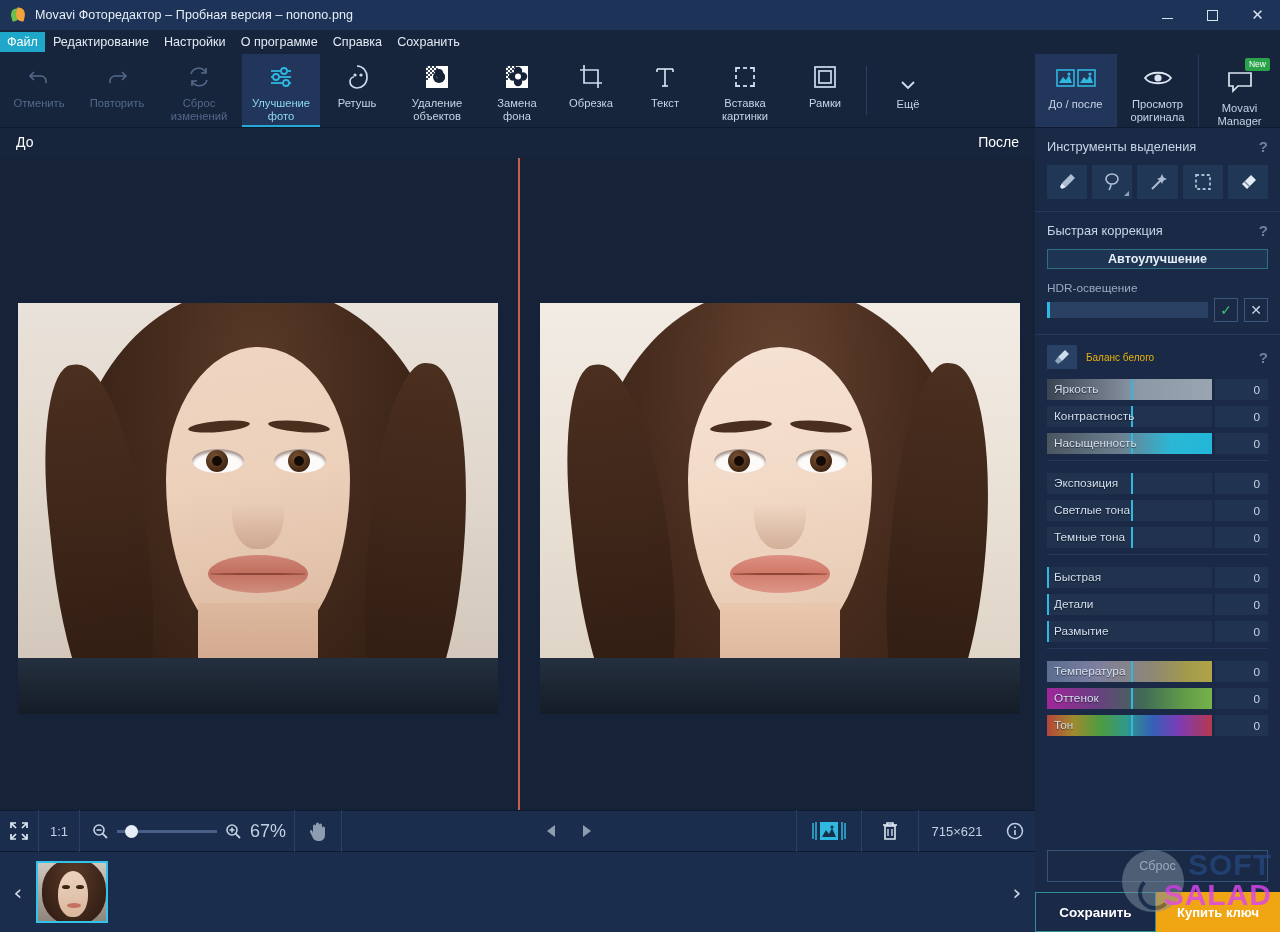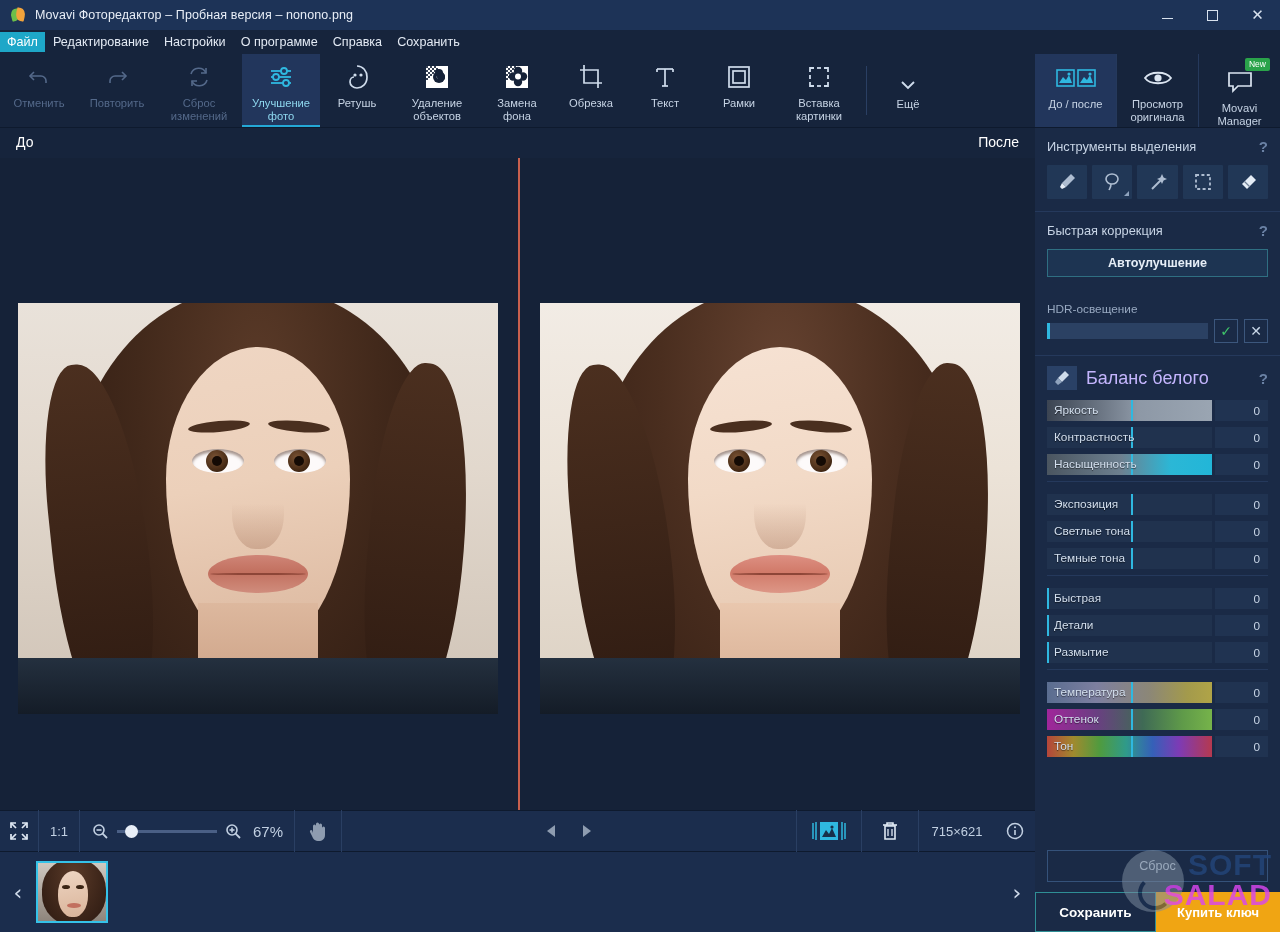--- a/index.html
+++ b/index.html
@@ -176,21 +176,21 @@
   
   .bottombar {
     position:absolute; left:0; top:810px; width:1035px; height:42px;
     background:#1b2d4d; display:flex; align-items:center;
     border-top:1px solid #0e1a2e; border-bottom:1px solid #0e1a2e;
   }
   .bb-cell { height:42px; display:flex; align-items:center; justify-content:center; color:#c2d0e2; }
   .bb-sep { width:1px; height:42px; background:#2a3f63; }
   .zoom-slider { width:100px; height:3px; background:#4a5f85; position:relative; margin:0 8px; }
   .zoom-knob { position:absolute; left:8px; top:-5px; width:13px; height:13px; border-radius:50%; background:#e8eef7; }
-  .zoom-val { font-size:15px; width:52px; text-align:left; }
+  .zoom-val { font-size:18px; width:52px; text-align:left; }
 
   
   .filmstrip {
     position:absolute; left:0; top:852px; width:1035px; height:80px;
     background:#1b2d4d; display:flex; align-items:center;
   }
   .fs-arrow {
     width:36px; height:80px; display:flex; align-items:center; justify-content:center;
     color:#cfdaea; font-size:22px; font-family:"DejaVu Sans", sans-serif;
   }
@@ -226,43 +226,43 @@
   .seltool {
     width:41px; height:34px; background:#213css; background:#213756;
     display:flex; align-items:center; justify-content:center; position:relative;
     border-radius:1px;
   }
   .seltool .corner {
     position:absolute; right:3px; bottom:3px; width:0;height:0;
     border-left:5px solid transparent; border-bottom:5px solid #8fa3bd;
   }
   .autobtn {
-    width:100%; height:28px; border:1px solid #2f6f82; background:#1d3452;
+    width:100%; height:20px; border:1px solid #2f6f82; background:#1d3452;
     color:#e6eef7; font-size:12.6px; font-weight:bold;
-    display:flex; align-items:center; justify-content:center; margin-bottom:25px;
+    display:flex; align-items:center; justify-content:center; margin-bottom:12px;
   }
   .hdr-label { color:#98a9c1; font-size:11.8px; margin-bottom:3px; }
   .hdr-row { display:flex; align-items:center; gap:6px; }
   .hdr-track {
     flex:1; height:16px; background:#2b4163; position:relative;
   }
   .hdr-track .hk { position:absolute; left:0; top:0; width:3px; height:16px; background:#2fb8e0; }
   .ok-btn, .x-btn {
     width:24px; height:24px; border:1px solid #3c577d; display:flex;
     align-items:center; justify-content:center; font-size:14px;
     font-family:"DejaVu Sans", sans-serif;
   }
   .ok-btn { color:#3fc46a; } .x-btn { color:#c9d7e8; }
 
   .wb-head { display:flex; align-items:center; gap:9px; margin-bottom:10px; }
   .wb-pick {
     width:30px; height:24px; background:#2a4166; display:flex;
     align-items:center; justify-content:center;
   }
-  .wb-title { color:#c4b5fd; font-size:18px; flex:1; }
+  .wb-title { color:#eab308; font-size:10px; flex:1; }
 
   .slider-row { display:flex; align-items:center; margin-bottom:6px; }
   .sl-track {
     width:168px; height:21px; position:relative; background:#203351; overflow:hidden;
   }
   .sl-fill { position:absolute; inset:0; }
   .sl-name {
     position:absolute; left:7px; top:3px; color:#d3dfee; font-size:11.8px; z-index:3;
     text-shadow:0 1px 1px rgba(0,0,0,0.55); line-height:15px;
   }
@@ -480,46 +480,46 @@
           <line x1="6" y1="6" x2="22" y2="6" stroke="#cfdcec" stroke-width="1.7"></line>
           <line x1="14" y1="6" x2="14" y2="23" stroke="#cfdcec" stroke-width="1.7"></line>
           <line x1="6" y1="6" x2="6" y2="9" stroke="#cfdcec" stroke-width="1.7"></line>
           <line x1="22" y1="6" x2="22" y2="9" stroke="#cfdcec" stroke-width="1.7"></line>
           <line x1="11" y1="23" x2="17" y2="23" stroke="#cfdcec" stroke-width="1.7"></line>
         </svg>
       </div>
       <div class="tool-label">Текст</div>
     </div>
 
-    <div class="tool w74">
-      <div class="tool-ico">
-        <svg width="28" height="28" viewBox="0 0 28 28">
-          <rect x="4" y="4" width="20" height="20" fill="none" stroke="#cfdcec" stroke-width="1.7"></rect>
-          <rect x="8" y="8" width="12" height="12" fill="none" stroke="#cfdcec" stroke-width="1.7"></rect>
-        </svg>
-      </div>
-      <div class="tool-label">Рамки</div>
-    </div>
-
     <div class="tool w86">
       <div class="tool-ico">
         <svg width="28" height="28" viewBox="0 0 28 28">
           <g fill="none" stroke="#cfdcec" stroke-width="1.8">
             <path d="M5 9 V5 H9"></path>
               <path d="M19 5 H23 V9"></path>
             <path d="M23 19 V23 H19"></path>
               <path d="M9 23 H5 V19"></path>
             <line x1="12" y1="5" x2="16" y2="5"></line>
               <line x1="12" y1="23" x2="16" y2="23"></line>
             <line x1="5" y1="12" x2="5" y2="16"></line>
               <line x1="23" y1="12" x2="23" y2="16"></line>
           </g>
         </svg>
       </div>
       <div class="tool-label">Вставка картинки</div>
+    </div>
+
+    <div class="tool w74">
+      <div class="tool-ico">
+        <svg width="28" height="28" viewBox="0 0 28 28">
+          <rect x="4" y="4" width="20" height="20" fill="none" stroke="#cfdcec" stroke-width="1.7"></rect>
+          <rect x="8" y="8" width="12" height="12" fill="none" stroke="#cfdcec" stroke-width="1.7"></rect>
+        </svg>
+      </div>
+      <div class="tool-label">Рамки</div>
     </div>
 
     <div class="tb-sep"></div>
 
     <div class="tool w74" style="padding-top:22px;">
       <div class="tool-ico" style="height:18px;margin-bottom:4px;">
         <svg width="20" height="14" viewBox="0 0 20 14">
             <path d="M4 4 L10 10 L16 4" fill="none" stroke="#cfdcec" stroke-width="1.9"></path>
           </svg>
       </div>

